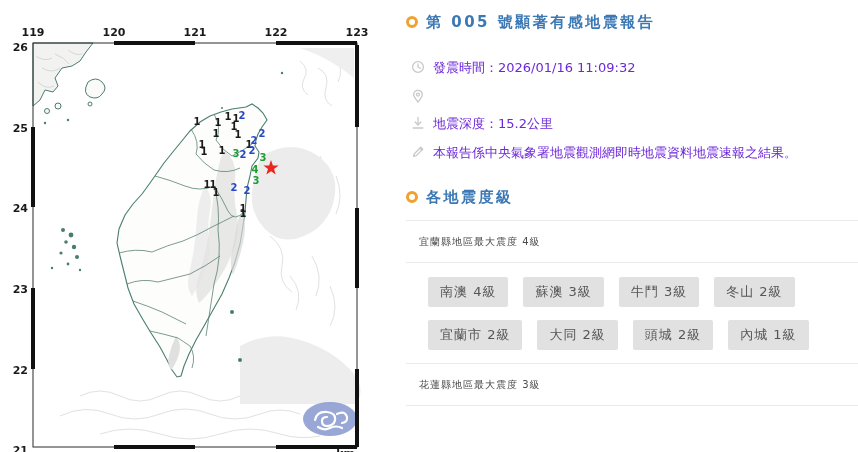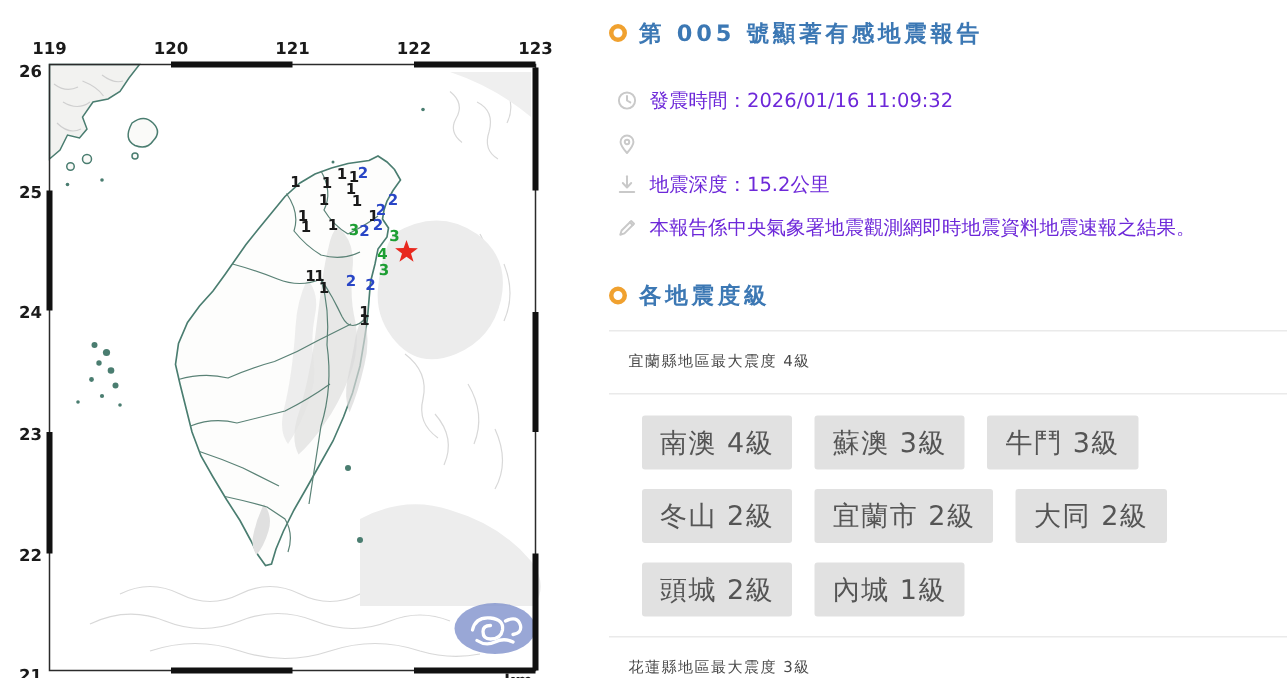--- a/index.html
+++ b/index.html
@@ -20,21 +20,21 @@
   .detail-row{display:flex;align-items:flex-start;margin-bottom:12px;
               font-size:13px;color:#6d28d9;line-height:17px;padding-left:5px;}
   .d-icon{width:14px;height:14px;margin-right:8px;margin-top:1px;flex:none;}
   .d-icon svg{display:block;}
   .d-sub{margin-top:1px;padding-left:32px;}
   .sec-title.second{margin-top:26px;}
   .groups{margin-top:13px;border-top:1px solid #eaeaea;}
   .group-label{padding:11px 2px 10px 13px;border-bottom:1px solid #eaeaea;
                font-size:10px;color:#4a4a4a;letter-spacing:1px;line-height:20px;cursor:pointer;}
   .group-badges{padding:14px 0 0 22px;border-bottom:1px solid #eaeaea;}
-  .badge{display:inline-block;background:#e1e1e1;color:#555;font-size:18px;letter-spacing:1px;
+  .badge{display:inline-block;background:#e1e1e1;color:#555;font-size:13px;letter-spacing:1px;
          padding:6px 12px;margin:0 15px 13px 0;border-radius:2px;cursor:pointer;}
   
   .tick{font-family:"DejaVu Sans","Liberation Sans",sans-serif;font-weight:bold;font-size:11px;fill:#1a1a1a;}
   .marker{font-family:"DejaVu Sans","Liberation Sans",sans-serif;font-weight:bold;font-size:10px;}
   .kmlabel{font-family:"DejaVu Sans","Liberation Sans",sans-serif;font-weight:bold;font-size:11px;fill:#1a1a1a;}
 </style>
 </head>
 <body>
 
 <div class="map-wrap">

